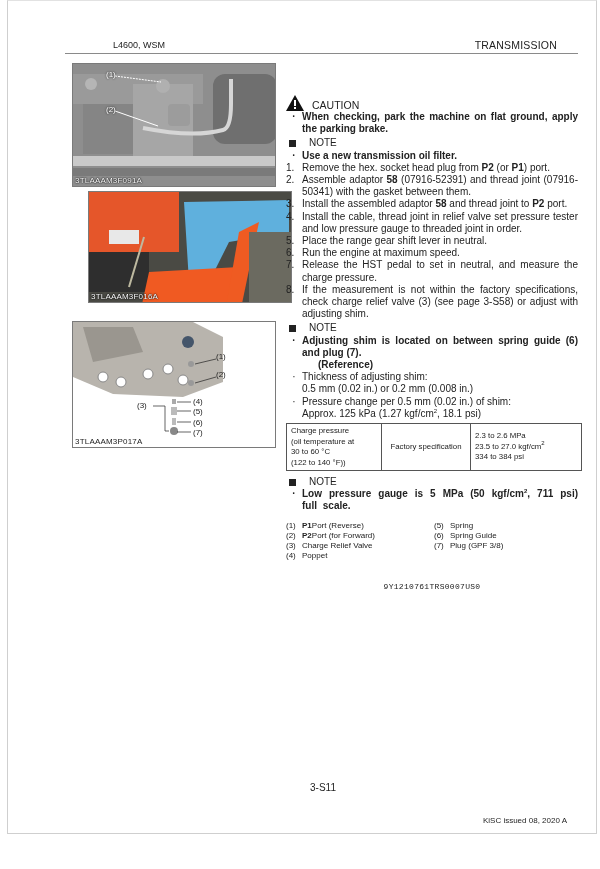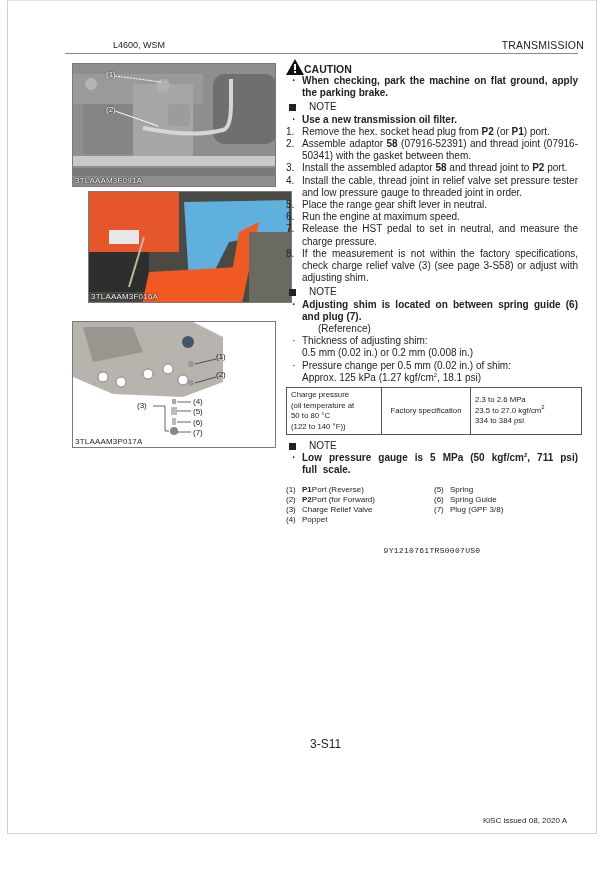--- a/index.html
+++ b/index.html
@@ -1,47 +1,47 @@
 <!DOCTYPE html>
 <html><head>
 <meta charset="utf-8">
 <style>
   html, body { margin:0; padding:0; background:#ffffff; }
   body { width:600px; height:869px; position:relative; overflow:hidden; font-family:"Liberation Sans", sans-serif; color:#1e1e1e; }
   .page { position:absolute; left:7px; top:0; width:590px; height:834px; border-left:1px solid #cfcfcf; border-right:1px solid #cfcfcf; border-bottom:1px solid #cfcfcf; border-top:1px solid #e2e2e2; box-sizing:border-box; }
   .hdr-left { position:absolute; left:57px; top:39px; font-size:9px; color:#222;margin-left:48px; }
-  .hdr-right { position:absolute; right:12px; top:38px; font-size:10.5px; letter-spacing:0.2px; color:#222; }
+  .hdr-right { position:absolute; right:39px; top:38px; font-size:10.5px; letter-spacing:0.2px; color:#222; }
   .hdr-rule { position:absolute; left:57px; top:52px; width:513px; height:1px; background:#8a8a8a; }
 
   .fig { position:absolute; left:64px; width:204px; border:1px solid #7a7a7a; box-sizing:border-box; overflow:hidden; }
   .fig-cap { position:absolute; left:2px; bottom:1px; font-size:8px; color:#fff; text-shadow:0 0 2px #000, 0 0 1px #000; letter-spacing:0.2px; }
   .fig3 .fig-cap { color:#222; text-shadow:none; }
   .callout { position:absolute; font-size:8px; color:#fff; text-shadow:0 0 2px #000; }
   .fig3 .callout { color:#222; text-shadow:none; }
 
   .col { position:absolute; left:278px; top:58px; width:292px; font-size:10px; line-height:12.2px; color:#222; }
   .title { font-weight:bold; text-decoration:underline; font-size:10.5px; margin-bottom:9px; }
-  .caution { display:flex; align-items:flex-end; gap:0; font-weight:bold; font-size:10.5px; height:16px; }
+  .caution { display:flex; align-items:flex-end; gap:8px; font-weight:normal; font-size:10.5px; height:16px;margin-top:36px; }
   .bold { font-weight:bold; }
   .bullet { display:flex; }
   .bullet .dot { width:16px; flex:0 0 16px; text-align:center; }
   .bullet .txt { flex:1; text-align:justify; }
   .note-h { display:flex; align-items:center; font-weight:normal; margin-top:2px; }
   .note-h .sq { width:7px; height:7px; background:#222; margin-left:3px; margin-right:13px; }
   .ol-item { display:flex; }
   .ol-item .num { width:16px; flex:0 0 16px; }
   .ol-item .txt { flex:1; text-align:justify; }
-  .ref-h { font-weight:normal;padding-left:32px; }
+  .ref-h { font-weight:bold;padding-left:32px; }
   table.spec { border-collapse:collapse; width:296px; margin-top:3px; font-size:7.8px; line-height:10.5px; }
   table.spec td { border:1px solid #555; padding:2px 4px; vertical-align:middle; }
   .legend { display:grid; grid-template-columns: 148px 144px; font-size:8px; line-height:10px; margin-top:8px; }
   .legend .li { display:flex; }
   .legend .ln { width:16px; }
   .code { text-align:center; font-family:Liberation Mono, monospace; font-size:8px; margin-top:20px; letter-spacing:0.3px; }
-  .pageno { position:absolute; left:302px; top:736px; font-size:12px; }
+  .pageno { position:absolute; left:302px; top:781px; font-size:10px; }
   .issued { position:absolute; right:29px; top:815px; font-size:8px; }
   sup { font-size:6px; line-height:0; }
 </style>
 </head>
 <body>
 
 <div class="page">
   <div class="hdr-left">L4600, WSM</div>
   <div class="hdr-right">TRANSMISSION</div>
   <div class="hdr-rule"></div>
@@ -194,21 +194,21 @@
       <span class="dot">·</span>
         <span class="txt"><span>Pressure change per 0.5 mm (0.02 in.) of shim:</span><br><span>Approx. 125 kPa (1.27 kgf/cm</span><sup>2</sup><span>, 18.1 psi)</span></span>
     </div>
 
     <table class="spec">
       <tbody>
           <tr>
         <td style="width:86px">
           <span>Charge pressure</span><br>
           <span>(oil temperature at</span><br>
-          <span>50 to 80 °C</span><br>
+          <span>30 to 60 °C</span><br>
           <span>(122 to 140 °F))</span>
         </td>
         <td style="width:80px; text-align:center">Factory specification</td>
         <td>
           <span>2.3 to 2.6 MPa</span><br>
           <span>23.5 to 27.0 kgf/cm</span><sup>2</sup><br>
           <span>334 to 384 psi</span>
         </td>
       </tr>
     </tbody>

